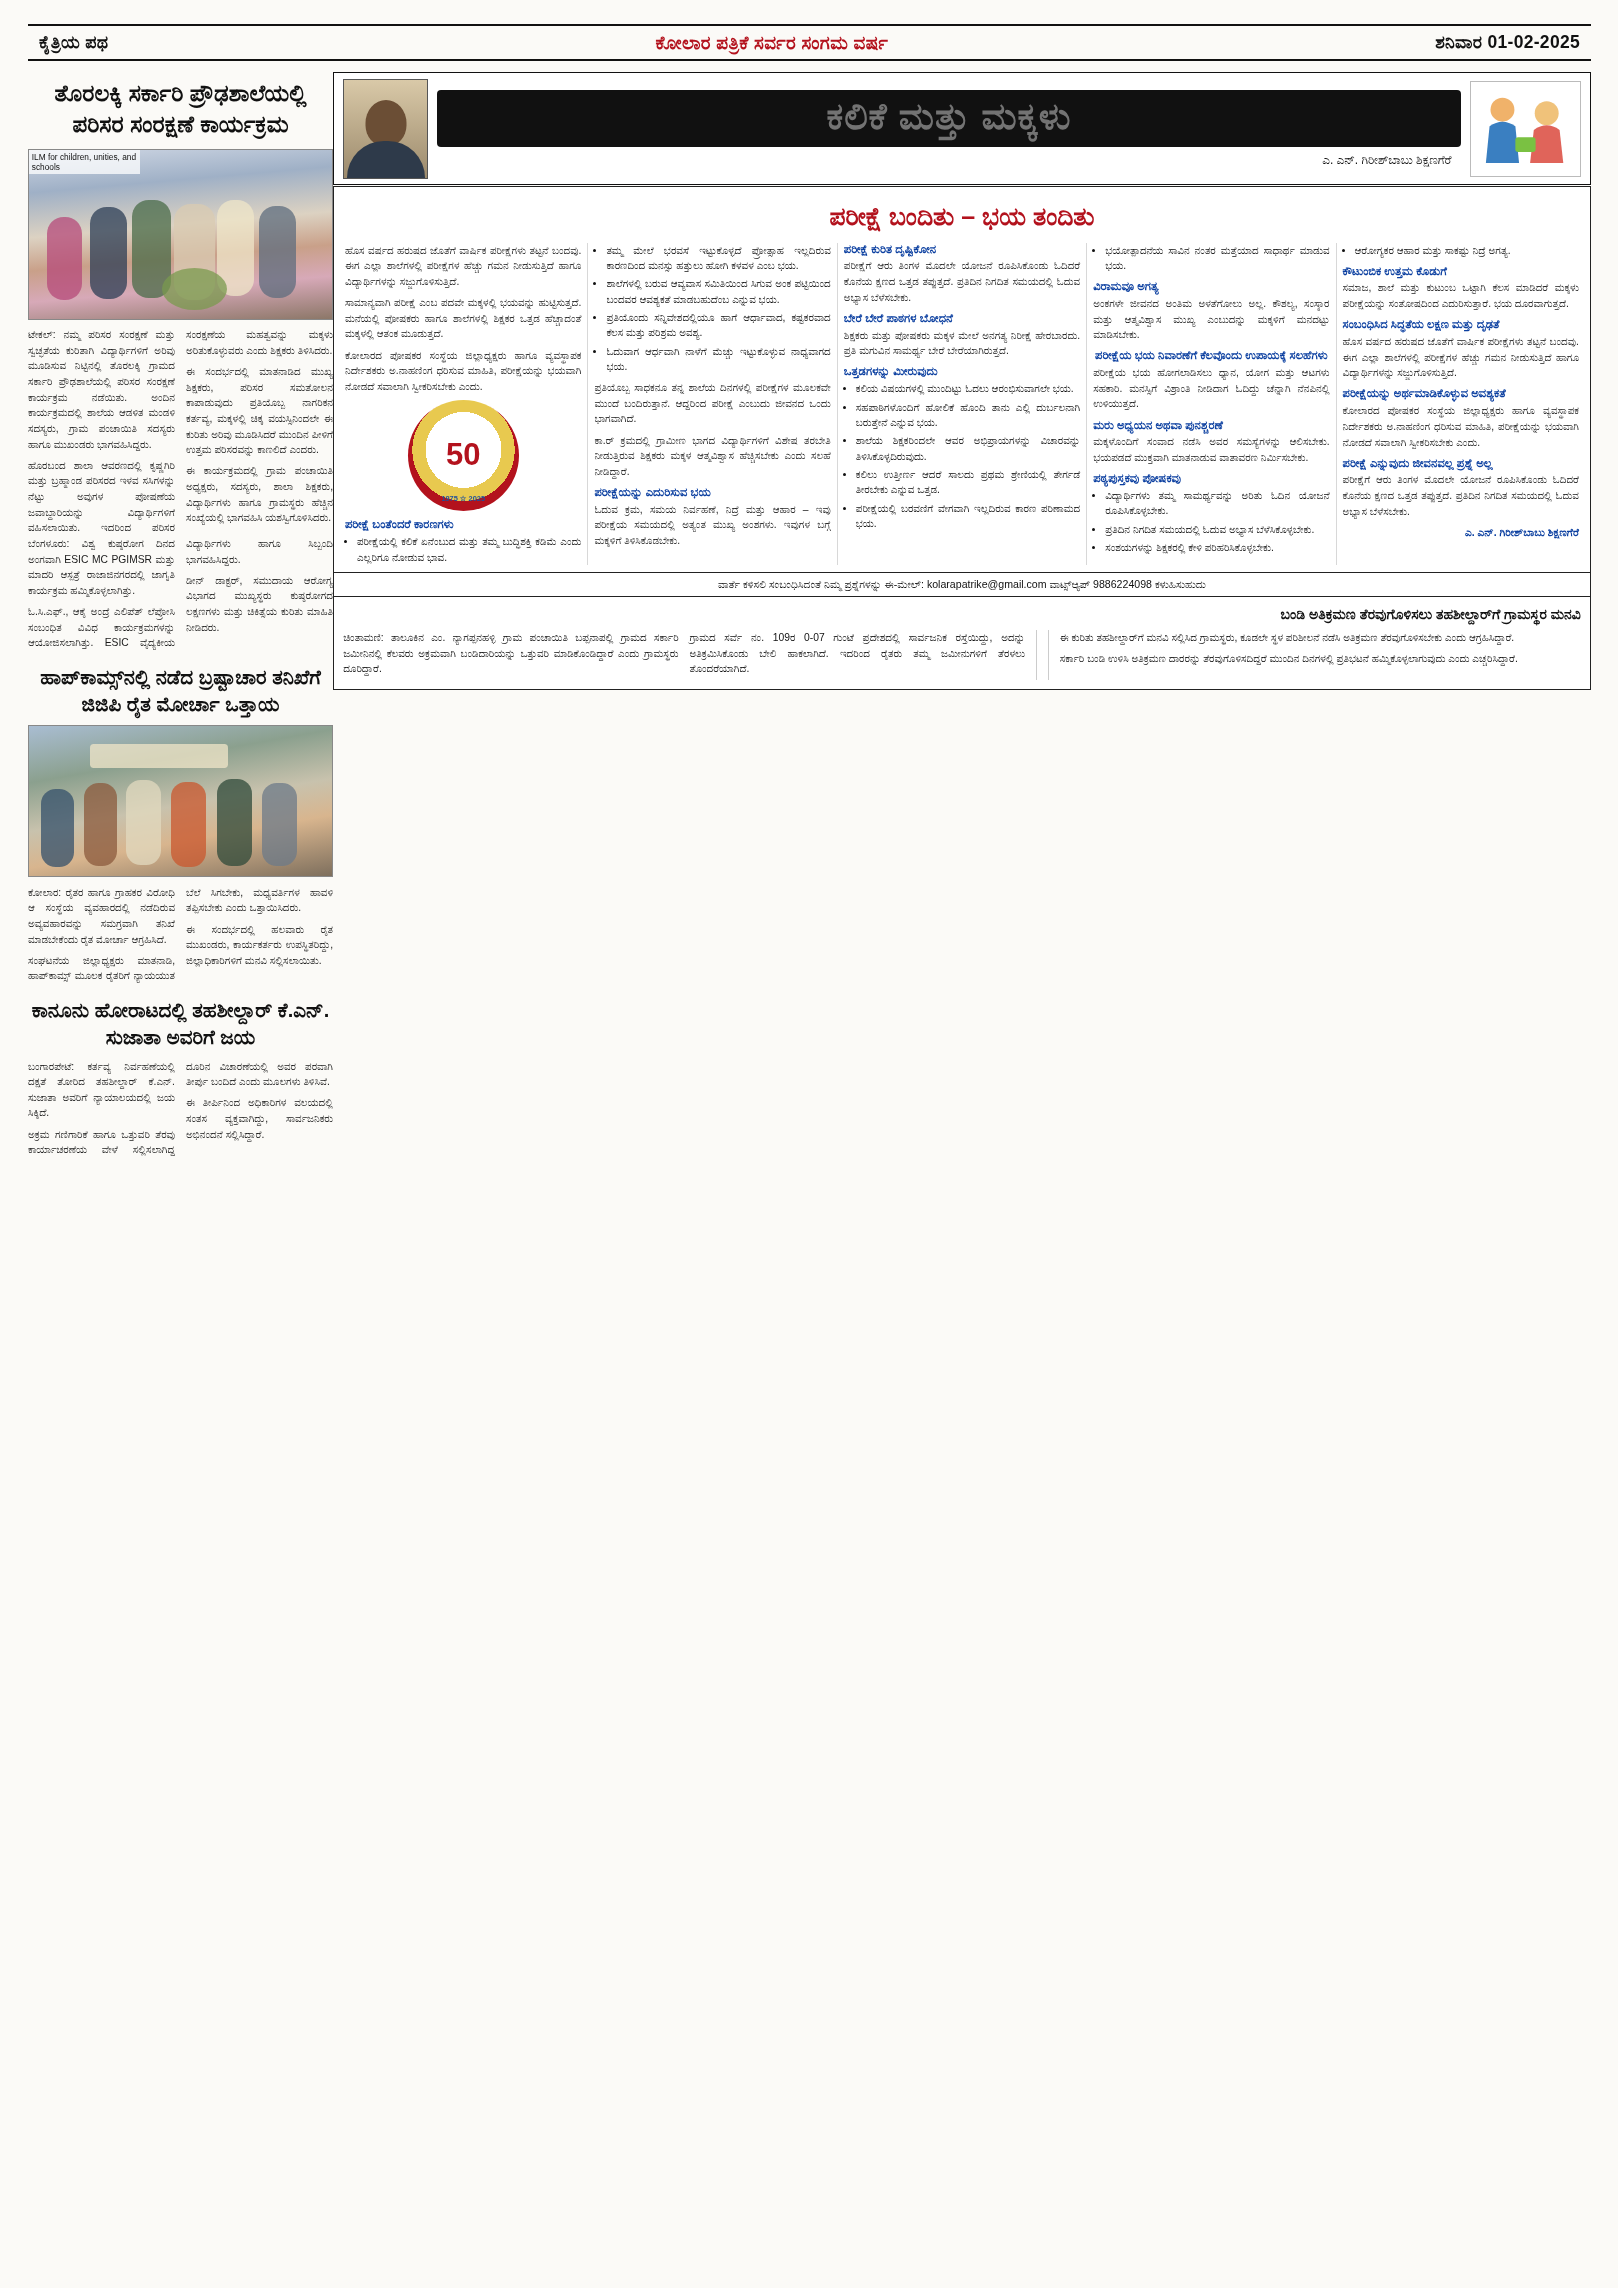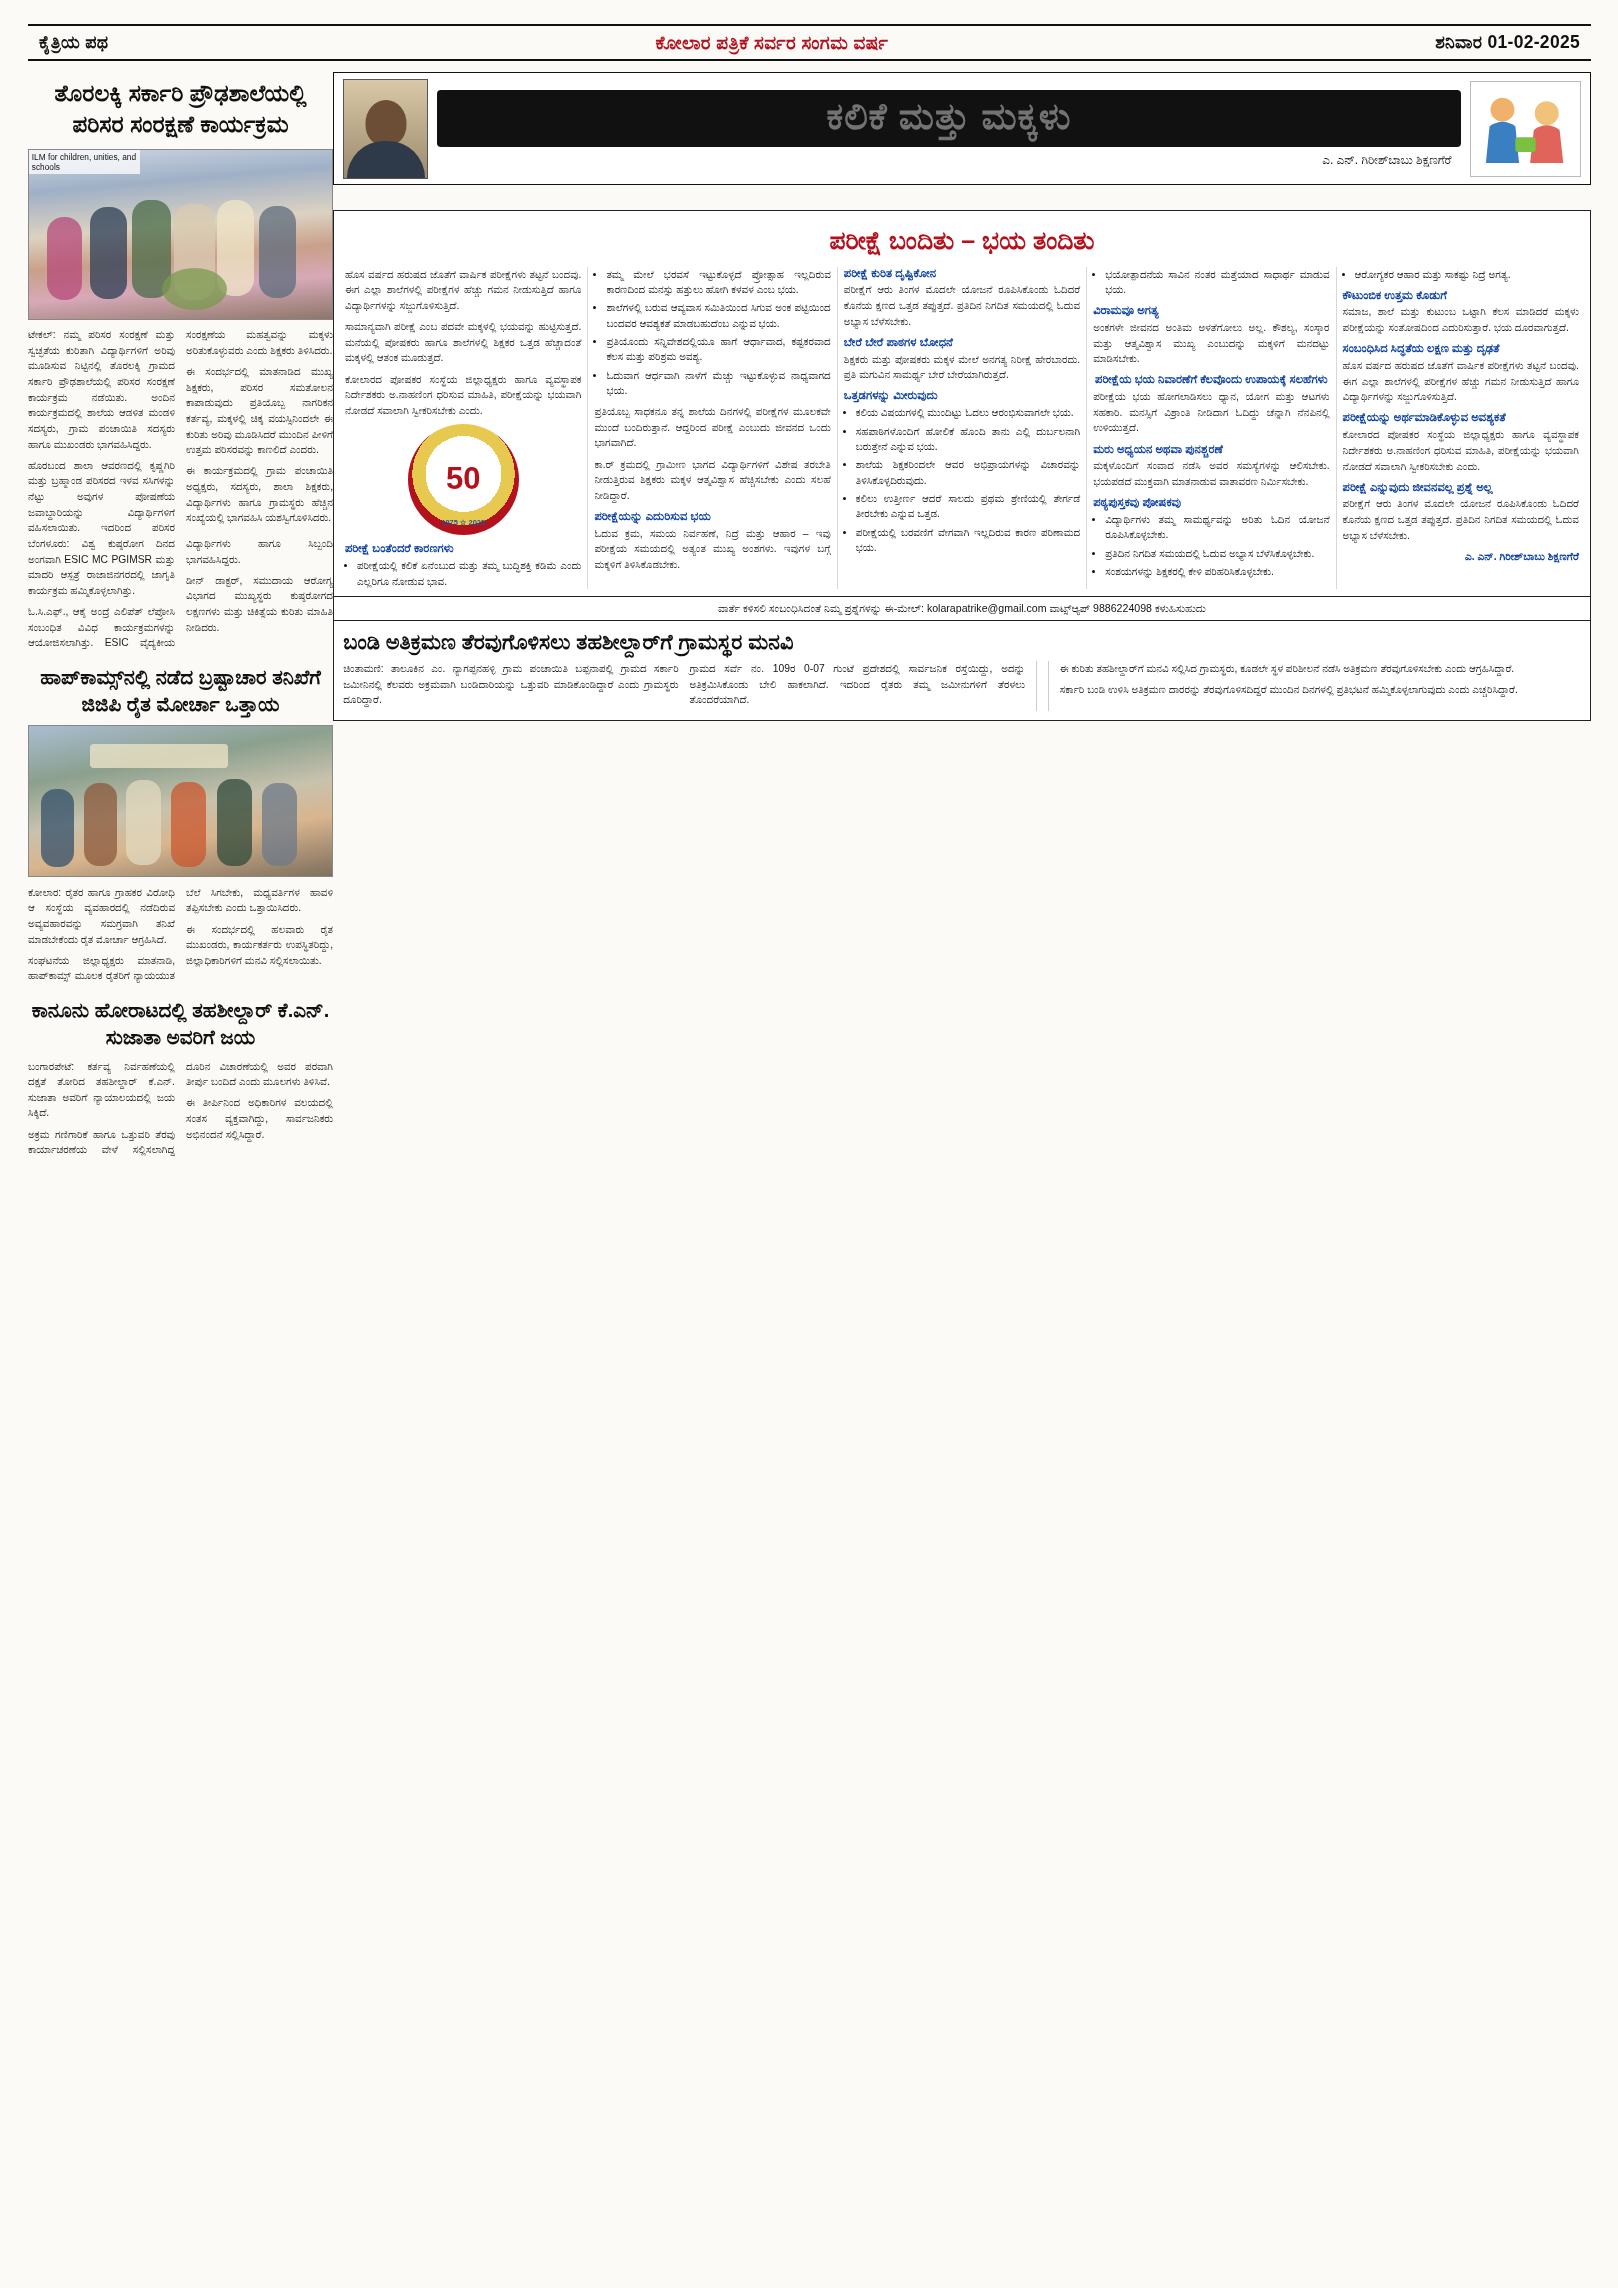--- a/index.html
+++ b/index.html
@@ -123,21 +123,21 @@
   }
   .banner .kids {
     width: 111px; height: 96px; flex: 0 0 111px;
     border: 0.9px solid #bbb; background: #fff;
     position: relative; overflow: hidden;
   }
 
   
   .article-box {
     border: 0.9px solid #222;
-    margin-top: 25px;
+    margin-top: 1px;
     padding: 9.2px 11px 7.4px 11px;
     background: #fff;
   }
   .art-title {
     text-align: center;
     color: #b3121d;
     font-size: 25px;
     font-weight: bold;
     padding: 5.5px 0 11px 0;
   }
@@ -176,21 +176,21 @@
     border: 0.9px solid #222; border-top: 0;
     font-size: 10.6px; text-align: center; padding: 4.6px 5.5px;
     background: #fff;
   }
   
   .bottom {
     border: 0.9px solid #222; border-top: 0;
     margin-bottom: 3.7px; background: #fff; padding: 7.4px 9.2px 9.2px 9.2px;
   }
   .bottom h2 {
-    margin: 1.8px 0 7.4px 0; text-align: left; font-size: 21px; font-weight: bold;
+    margin: 1.8px 0 7.4px 0; text-align: right; font-size: 14px; font-weight: bold;
   }
   .bottom-inner { display: flex; gap: 11px; }
   .bottom-left { flex: 1 1 50%; font-size: 10.3px; line-height:1.52; text-align: justify; column-count:2; column-gap:11px;}
   .bottom-mid { flex: 0 0 388px; }
   .bottom-right { flex: 1 1 auto; font-size: 10.3px; line-height:1.52; text-align: justify; }
   .divider-v { width:0.9px; background:#ccc; }
 </style>
 </head>
 <body>
 

